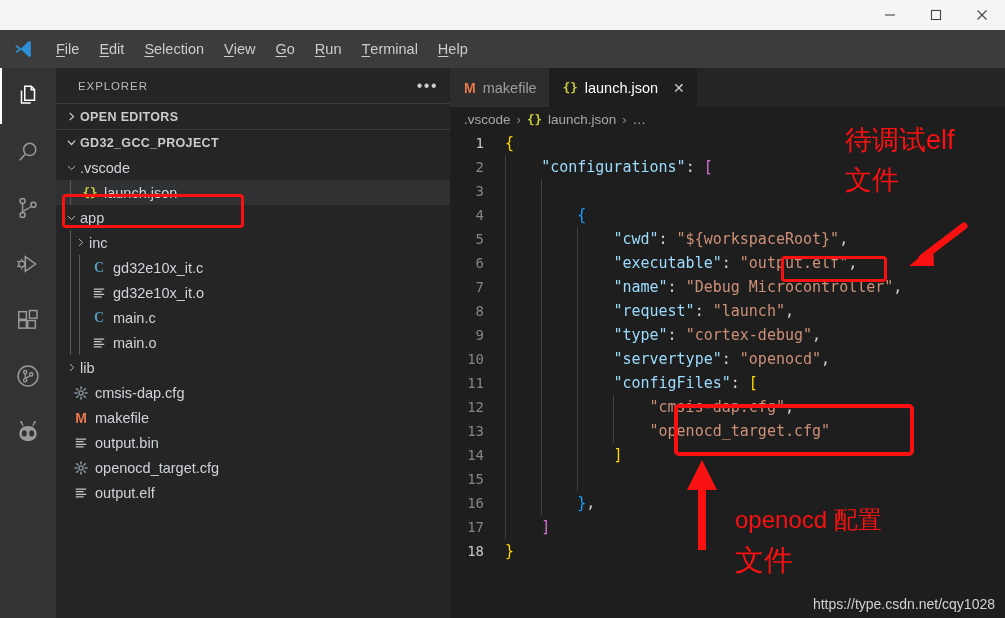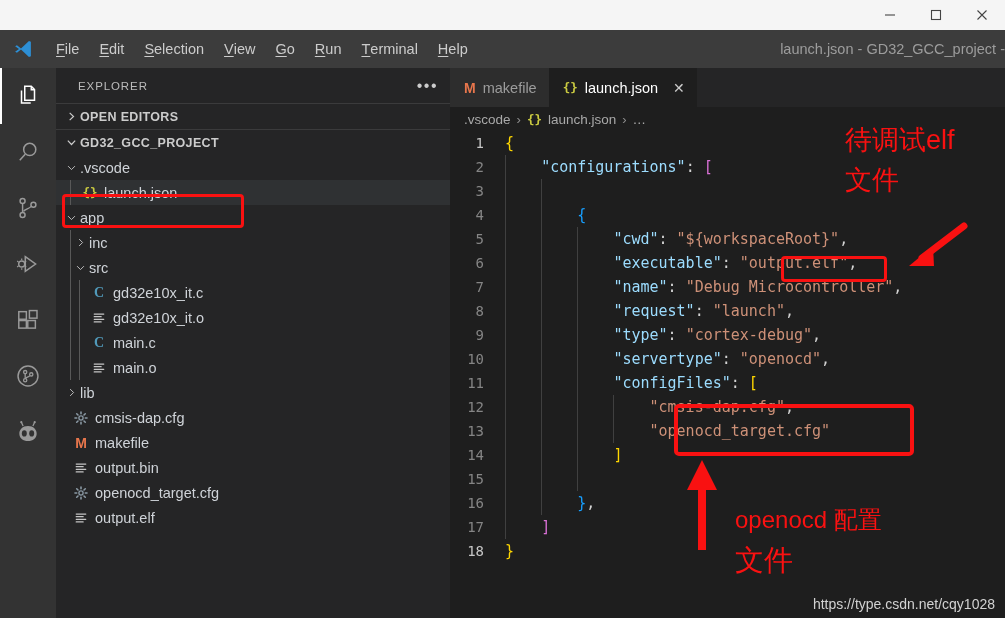--- a/index.html
+++ b/index.html
@@ -208,21 +208,20 @@
       </svg>
     </div>
     <div class="menu-item"><u>F</u>ile</div>
     <div class="menu-item"><u>E</u>dit</div>
     <div class="menu-item"><u>S</u>election</div>
     <div class="menu-item"><u>V</u>iew</div>
     <div class="menu-item"><u>G</u>o</div>
     <div class="menu-item"><u>R</u>un</div>
     <div class="menu-item"><u>T</u>erminal</div>
     <div class="menu-item"><u>H</u>elp</div>
-    <div class="window-title">launch.json - GD32_GCC_project -</div>
   </div>
 
   <div class="activitybar">
     <div class="act-item active">
       <svg width="26" height="26" viewBox="0 0 24 24">
         <path d="M9 3h6l3 3v10H9z" fill="none" stroke="#ffffff" stroke-width="1.4"></path>
         <path d="M15 3v3.2h3" fill="none" stroke="#ffffff" stroke-width="1.3"></path>
         <path d="M6 7v11.5h8.5" fill="none" stroke="#ffffff" stroke-width="1.4"></path>
       </svg>
     </div>
@@ -332,30 +331,20 @@
         </div>
         <div class="tree-row">
           <span class="indent-guide" style="left:14px"></span>
           <span style="display:inline-block;width:16px"></span>
           <span class="chev">
             <svg width="11" height="11" viewBox="0 0 16 16">
               <path d="M6 3l5 5-5 5" fill="none" stroke="#cccccc" stroke-width="1.3"></path>
             </svg>
           </span>
           <span class="lbl-o">inc</span>
-        </div>
-        <div class="tree-row">
-          <span class="indent-guide" style="left:14px"></span>
-          <span style="display:inline-block;width:16px"></span>
-          <span class="chev">
-            <svg width="11" height="11" viewBox="0 0 16 16">
-              <path d="M3 6l5 5 5-5" fill="none" stroke="#cccccc" stroke-width="1.3"></path>
-            </svg>
-          </span>
-          <span class="lbl-o">src</span>
         </div>
         <div class="tree-row">
           <span class="indent-guide" style="left:14px"></span>
           <span class="indent-guide" style="left:23px"></span>
           <span style="display:inline-block;width:25px"></span>
           <span style="display:inline-block;width:8px"></span>
           <span class="ico">
             <span class="lbl-c">C</span>
           </span>
           <span class="lbl-o">gd32e10x_it.c</span>

